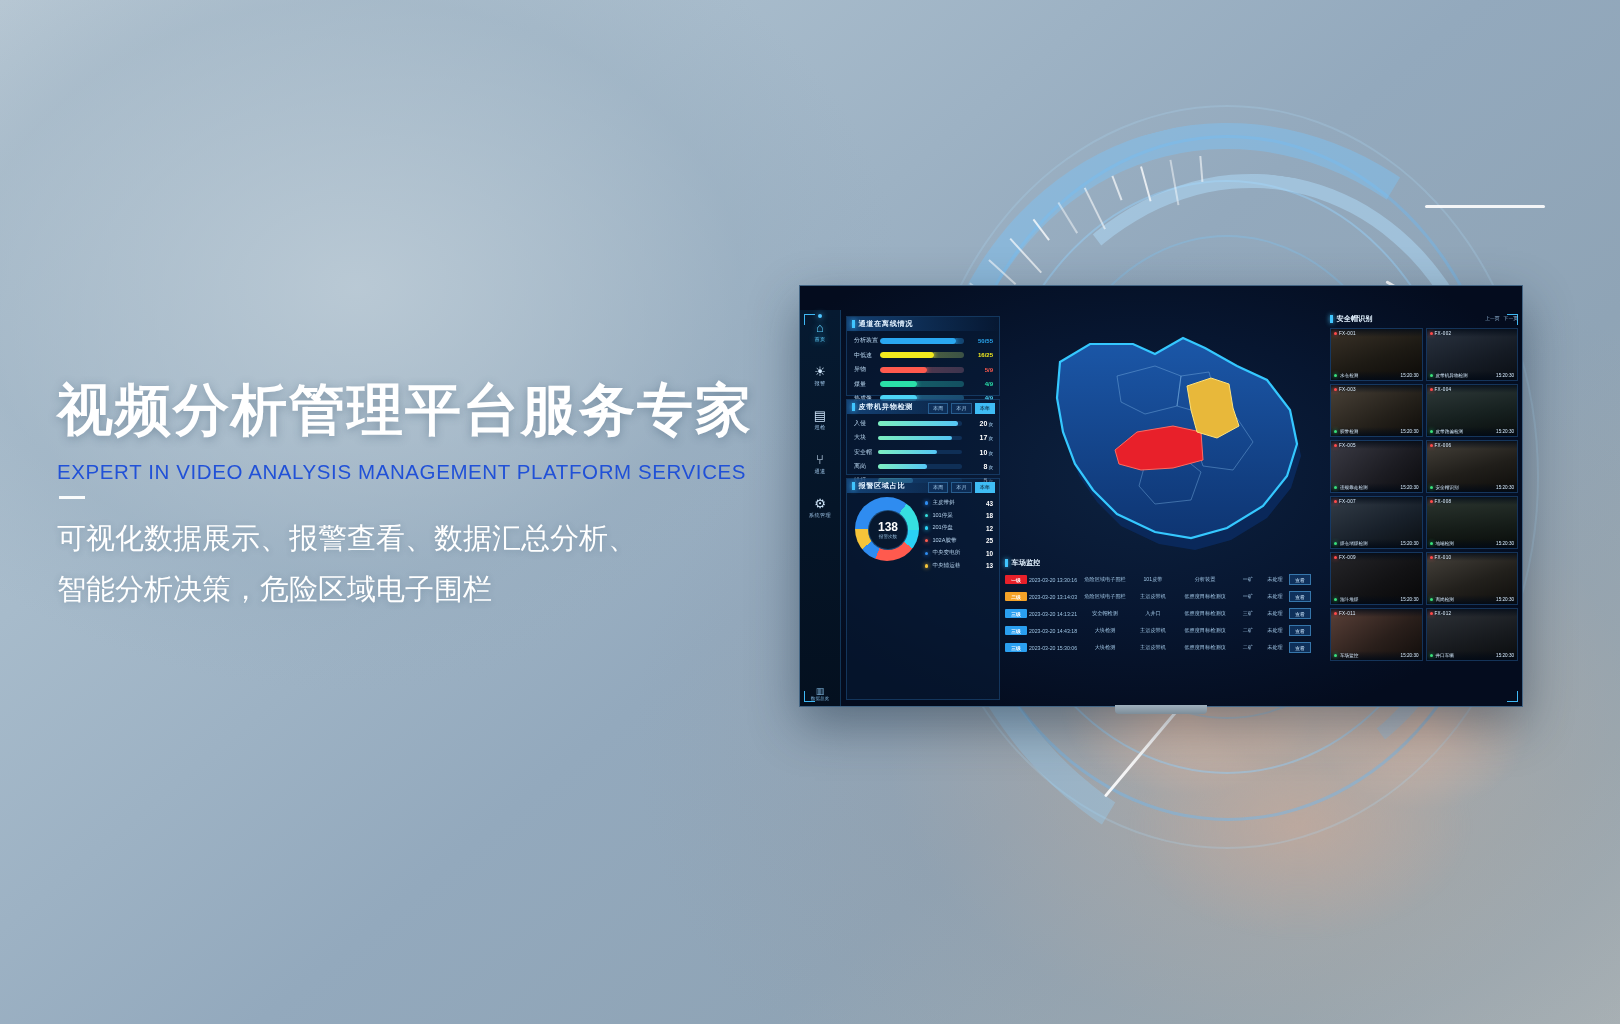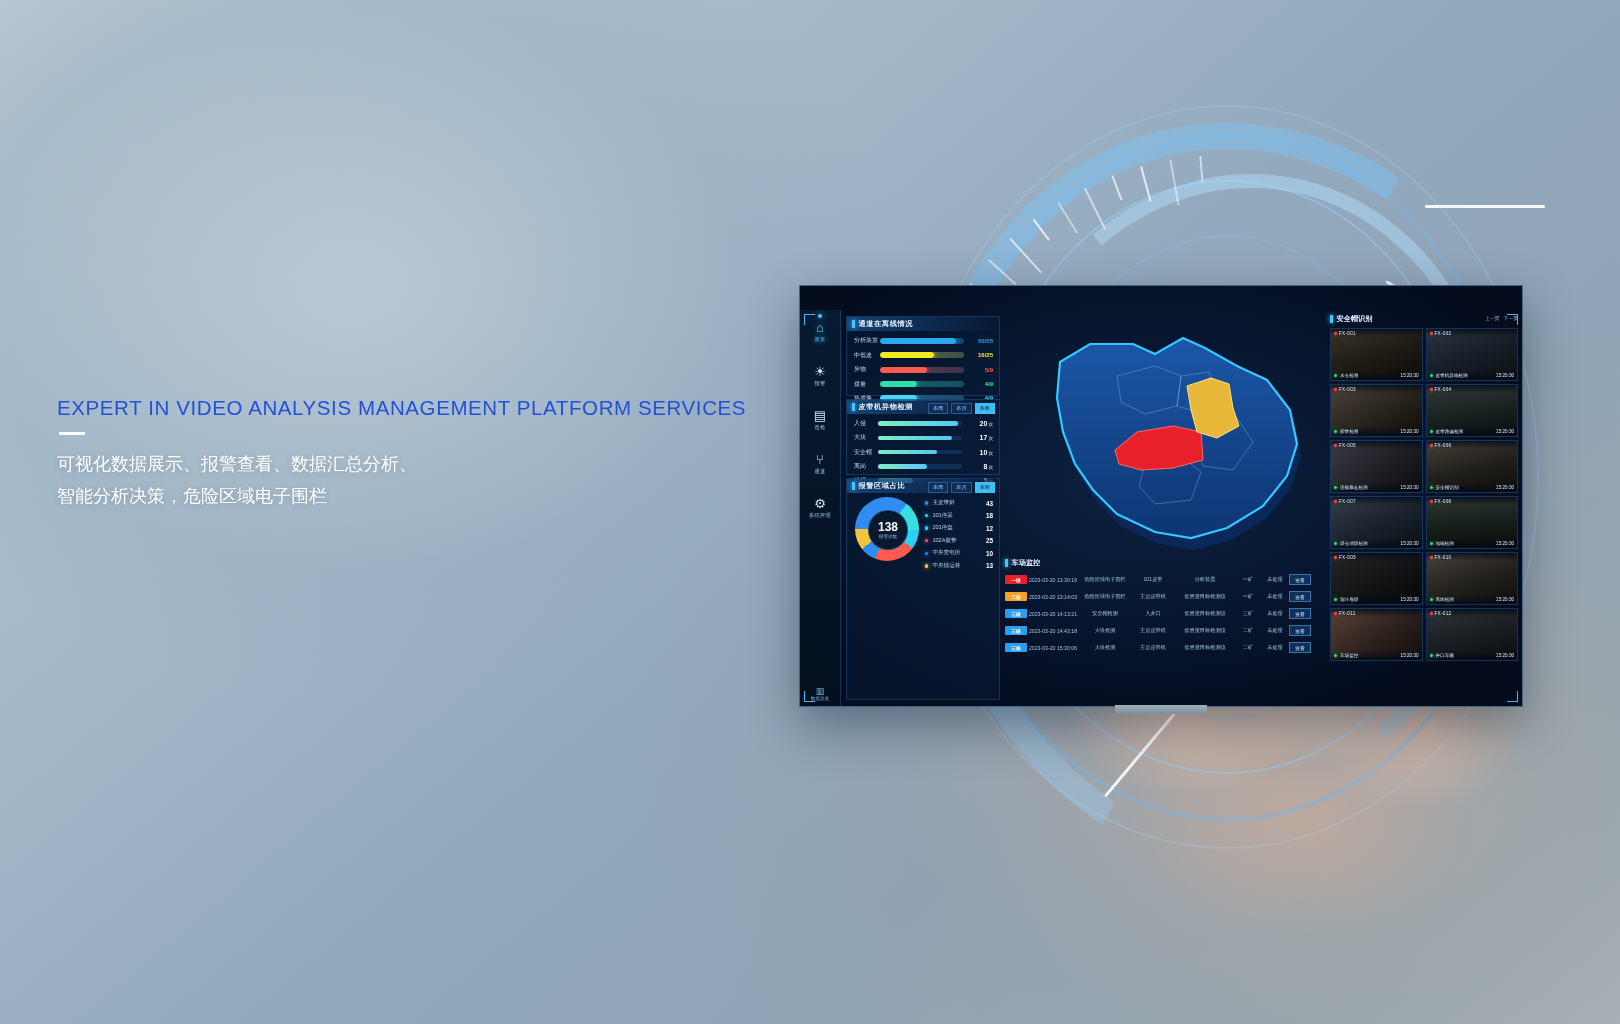--- a/index.html
+++ b/index.html
@@ -54,21 +54,21 @@
   .copy{position:absolute;left:57px;top:378px;width:760px;color:#fff;}
   .headline{
     font-size:56px;font-weight:700;letter-spacing:2px;line-height:1.15;
     color:#ffffff;text-shadow:0 2px 10px rgba(40,70,95,.35);margin:0;
   }
   .subhead{
     margin:18px 0 0 0;font-size:20.5px;letter-spacing:.6px;color:#1d4ed8;
     font-weight:400;opacity:.97;
   }
   .rule{width:26px;height:3px;background:#fff;margin:12px 0 14px 2px;opacity:.95;}
-  .desc{margin:0;font-size:18px;line-height:1.75;color:#ffffff;font-weight:400;
+  .desc{margin:0;font-size:29px;line-height:1.75;color:#ffffff;font-weight:400;
     text-shadow:0 1px 6px rgba(40,70,95,.25);}
 
   
   .monitor{
     position:absolute;left:799px;top:285px;width:722px;height:420px;
     background:#050d1c;border:1px solid rgba(130,190,235,.5);
     box-shadow:0 18px 46px rgba(20,40,60,.45);overflow:hidden;
   }
   .monitor-stand{
     position:absolute;left:1115px;top:705px;width:92px;height:9px;
@@ -238,20 +238,21 @@
       <div class="tick" style="height: 26px; left: 320px; top: 30px; transform: rotate(-4.6deg) translateY(30px); transform-origin: 50% 350px; opacity: 0.67;"></div>
       <div class="dash" style="width: 120px; left: 640px; top: 110px; transform: rotate(-180deg);"></div>
       <div class="dash" style="width: 120px; left: 585px; top: 245px; transform: rotate(-150deg);"></div>
       <div class="dash" style="width: 120px; left: 120px; top: 600px; transform: rotate(-35deg);"></div>
       <div class="dash" style="width: 120px; left: 200px; top: 700px; transform: rotate(-50deg);"></div>
       <div class="dash" style="width: 120px; left: 60px; top: 520px; transform: rotate(-12deg);"></div>
     </div>
 </div>
 
 <div class="copy">
+  <h1 class="headline">视频分析管理平台服务专家</h1>
   <p class="subhead">EXPERT IN VIDEO ANALYSIS MANAGEMENT PLATFORM SERVICES</p>
   <div class="rule"></div>
   <p class="desc">可视化数据展示、报警查看、数据汇总分析、</p>
   <p class="desc">智能分析决策，危险区域电子围栏</p>
 </div>
 
 <div class="monitor">
   <div class="dashboard">
 
 

